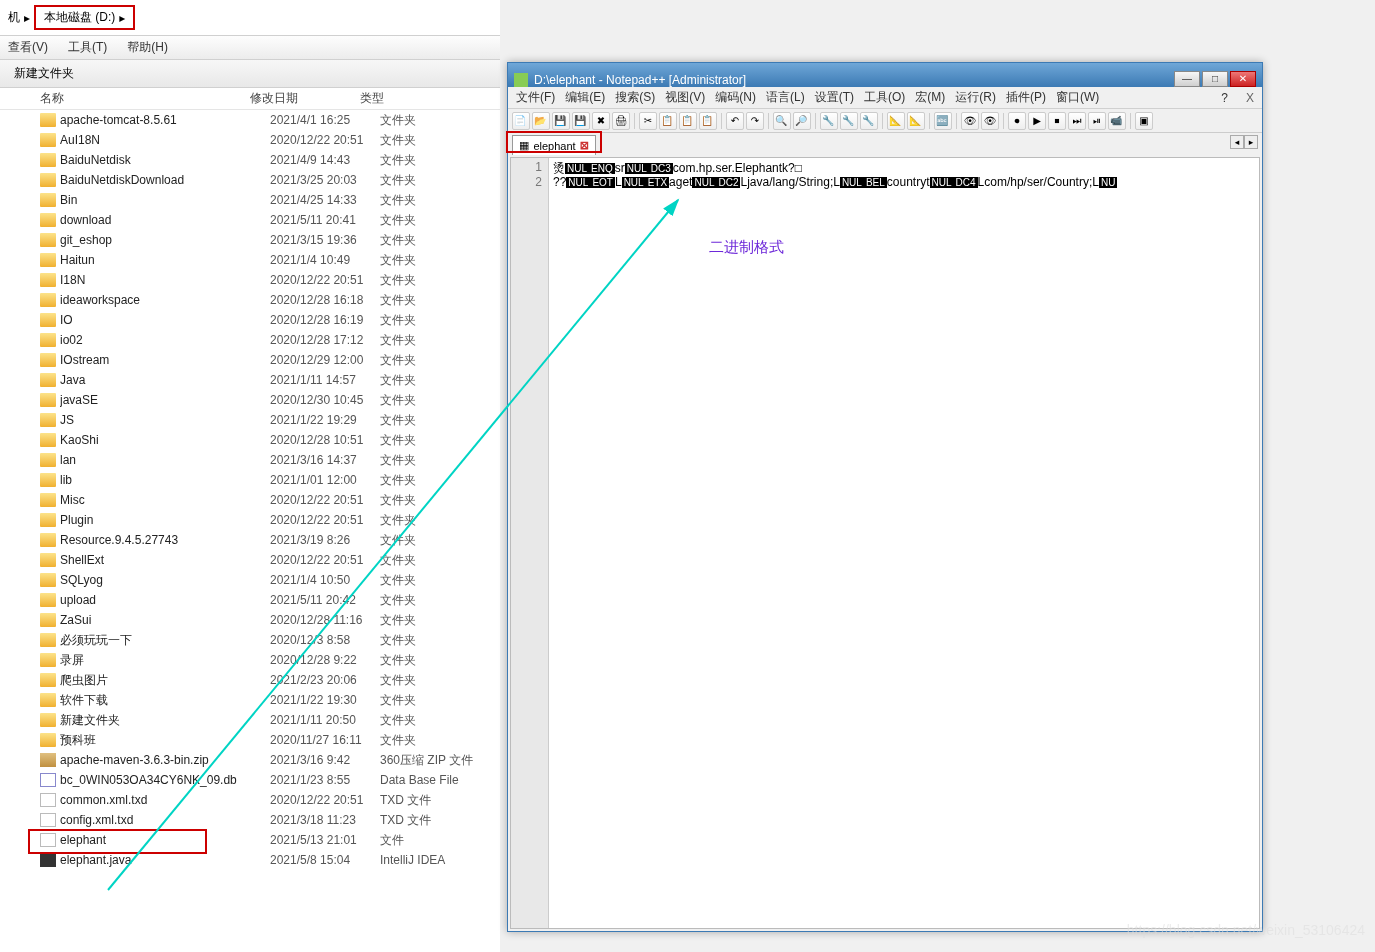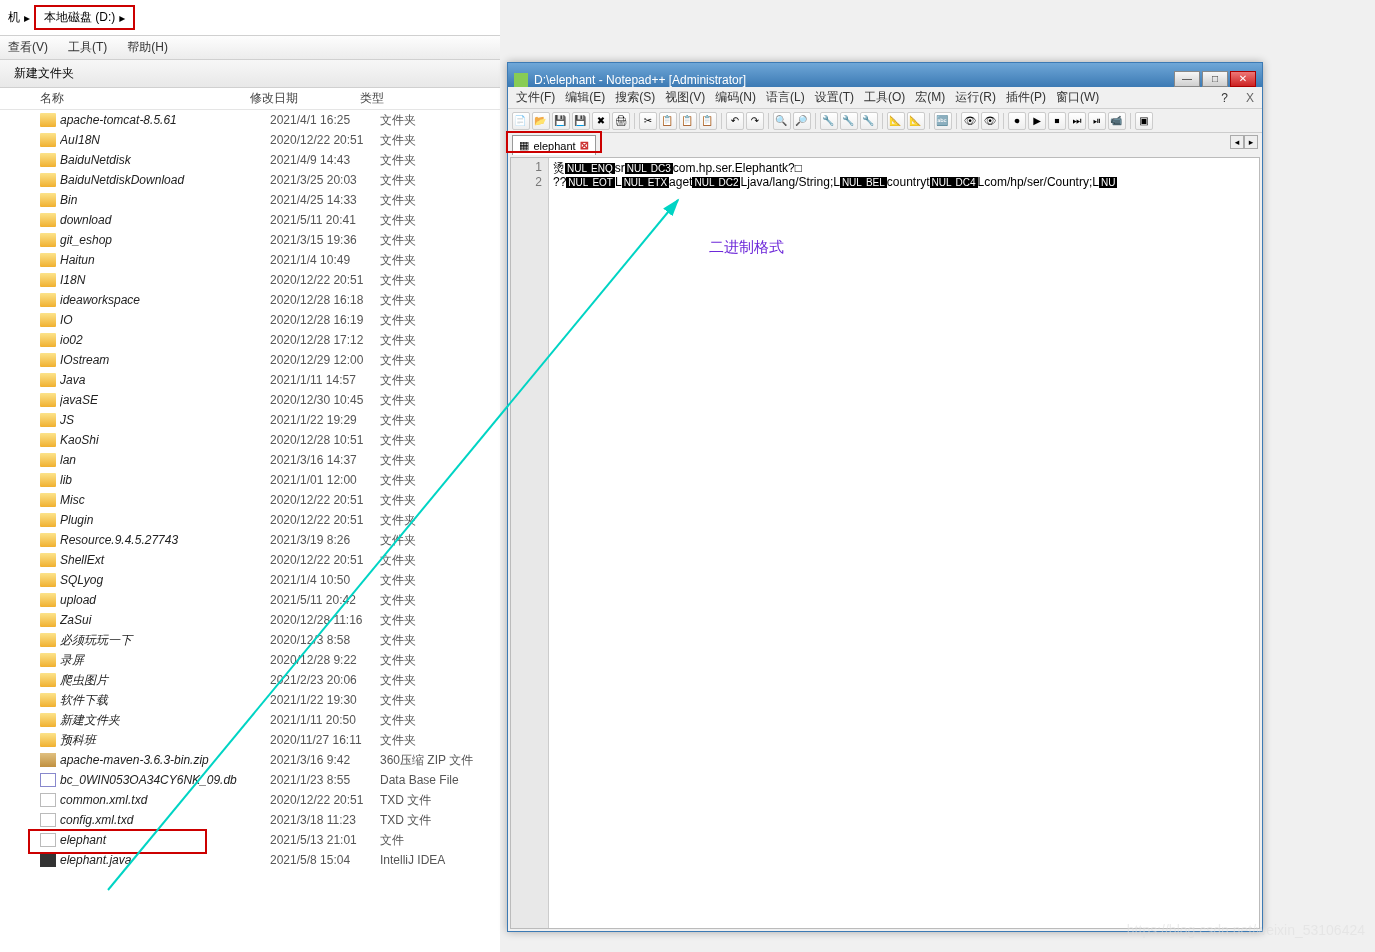--- a/index.html
+++ b/index.html
@@ -18,21 +18,21 @@
 .cols .c-type { flex: 1; }
 .file-list { }
 .file-row { height: 20px; display: flex; align-items: center; padding-left: 40px; font-size: 12px; color: #222; }
 .fr-icon { width: 16px; height: 14px; margin-right: 4px; display: inline-block; }
 .fr-icon.folder { background: linear-gradient(#fce38a,#f0b030); border-radius: 1px; }
 .fr-icon.file { background: #fff; border: 1px solid #bbb; }
 .fr-icon.zip { background: linear-gradient(#e0c080,#c09040); }
 .fr-icon.db { background: #fff; border: 1px solid #88c; }
 .fr-icon.jpg { background: #5ac; border-radius: 2px; }
 .fr-icon.java { background: #333; }
-.fr-name { width: 210px; white-space: nowrap; overflow: hidden; font-style: italic; }
+.fr-name { width: 210px; white-space: nowrap; overflow: hidden; }
 .fr-date { width: 110px; color: #555; }
 .fr-type { flex: 1; color: #555; }
 .file-row.highlight { position: relative; }
 .file-row.highlight::before { content: ""; position: absolute; left: 28px; top: -1px; width: 175px; height: 21px; border: 2px solid #c00; pointer-events: none; }
 
 
 .npp { position: absolute; left: 507px; top: 62px; width: 756px; height: 870px; background: #f0f0f0; border: 1px solid #3c7ab4; box-shadow: 0 0 8px rgba(0,0,0,.3); }
 .npp-title { height: 24px; background: linear-gradient(#6fa7d8,#3c7ab4); display: flex; align-items: flex-end; padding: 0 6px; color: #fff; font-size: 12px; }
 .npp-title .t-icon { width: 14px; height: 14px; background: #8c5; margin-right: 6px; }
 .npp-title .t-text { flex: 1; }

